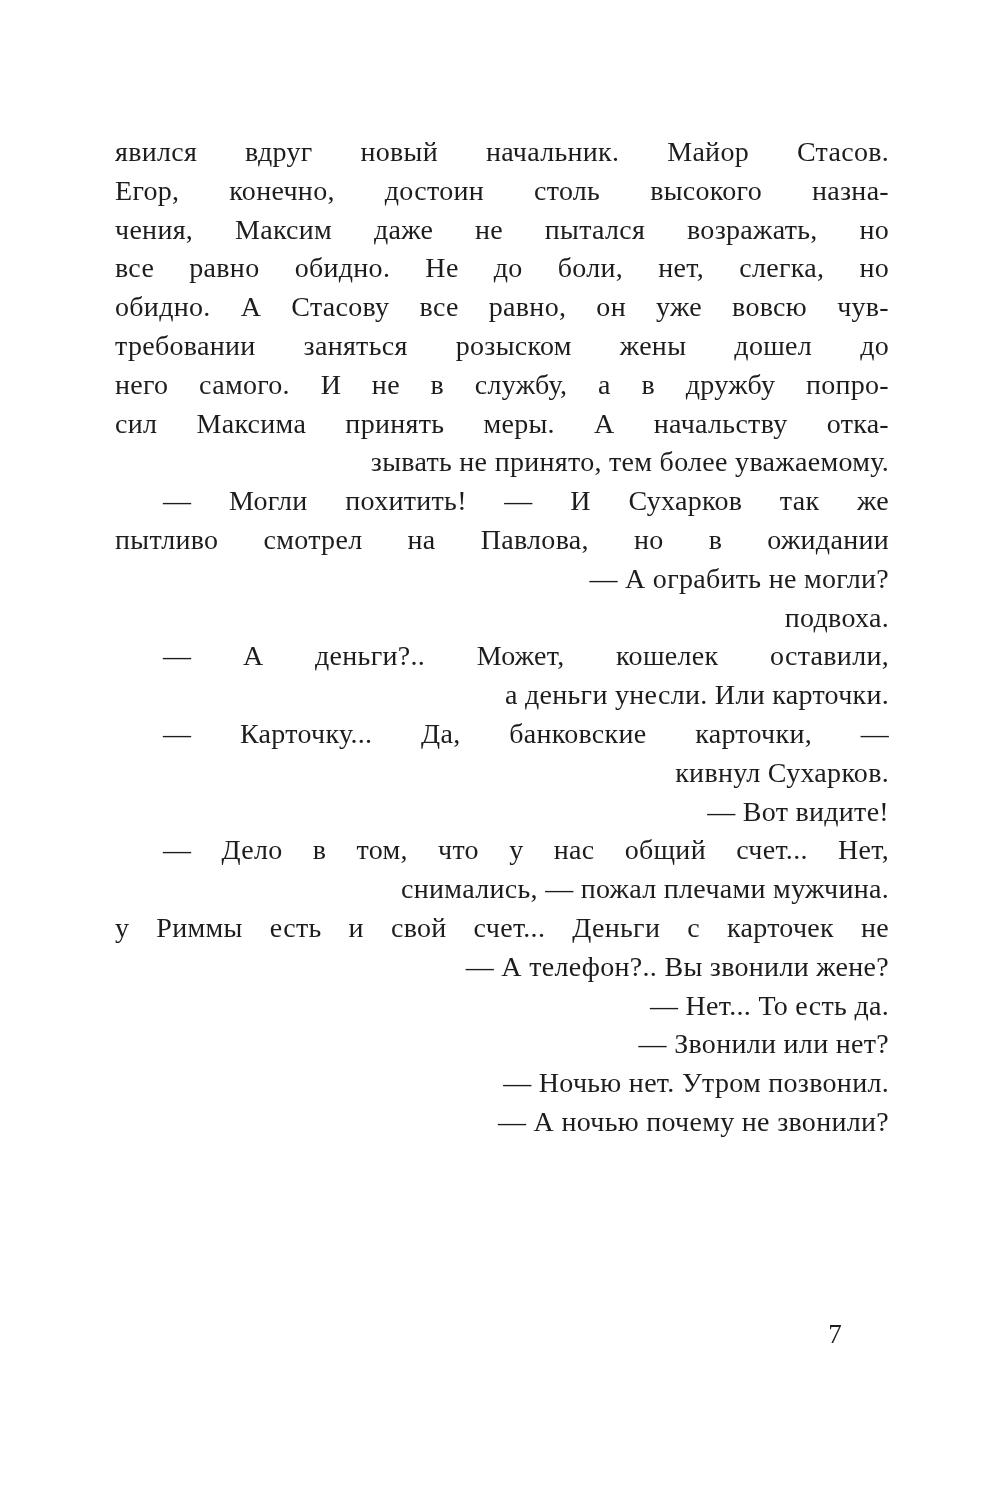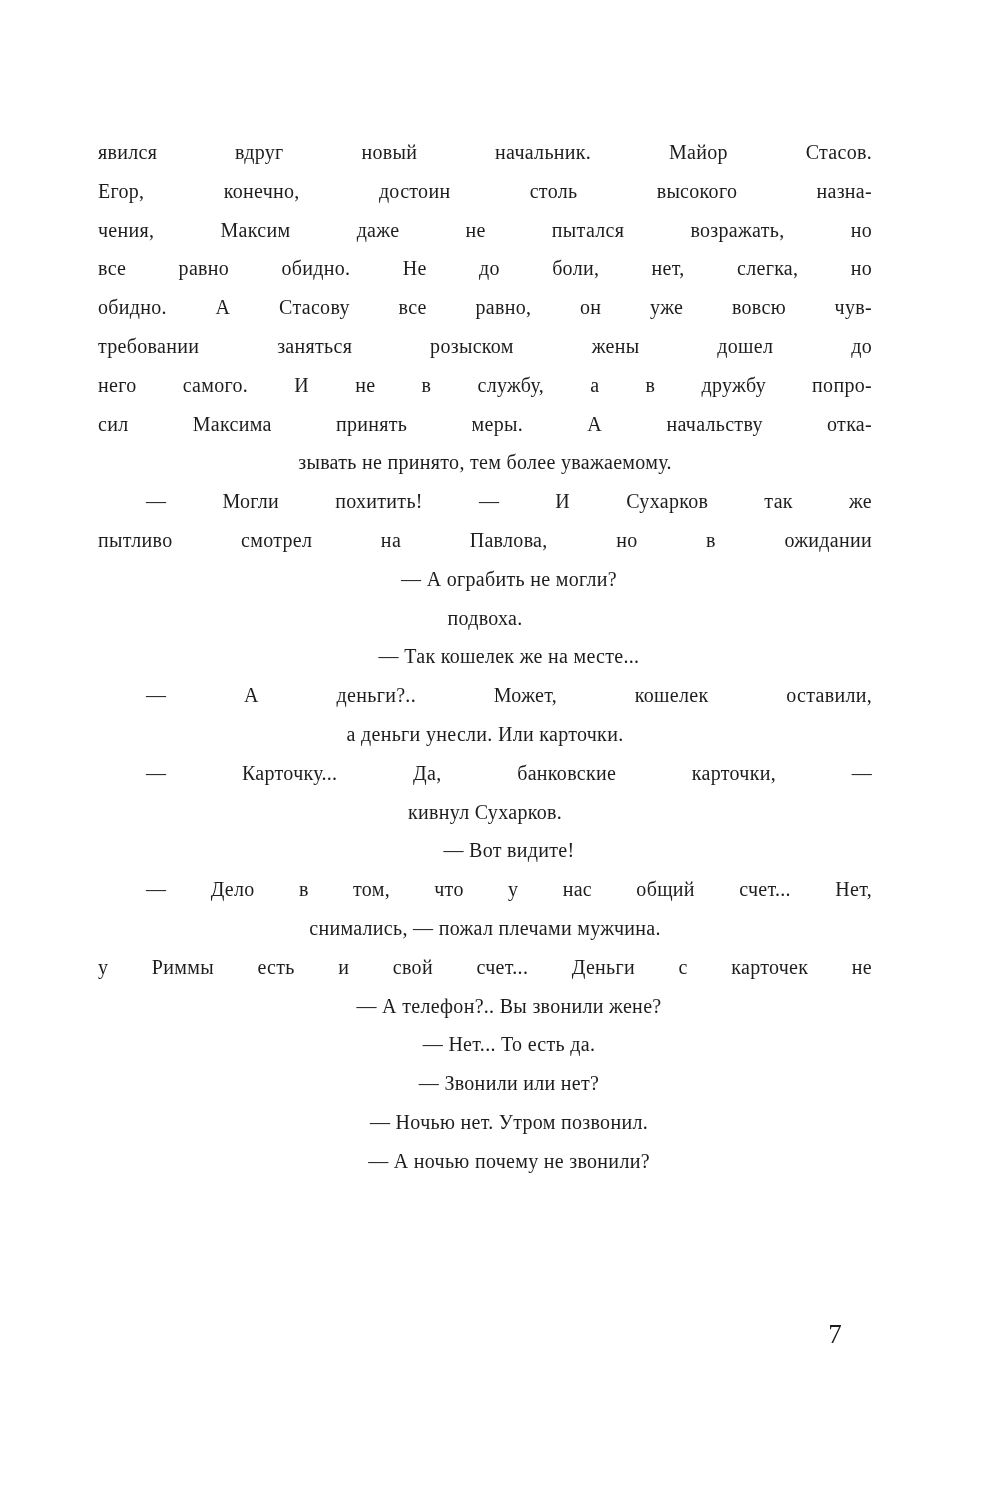--- a/index.html
+++ b/index.html
@@ -15,29 +15,29 @@
     color: #1d1d1d;
     overflow: hidden;
   }
   .page {
     position: absolute;
     inset: 0;
     background: #ffffff;
   }
   .text-block {
     position: absolute;
-    left: 98px;
+    left: 115px;
     top: 133px;
     width: 774px;
-    font-size: 20px;
+    font-size: 28px;
     line-height: 38.8px;
     letter-spacing: 0.3px;
   }
   .line {
-    text-align: center;
+    text-align: right;
   }
   .line.just {
     text-align: justify;
     text-align-last: justify;
   }
   .line.ind {
     text-indent: 48px;
   }
   .page-number {
     position: absolute;
@@ -60,21 +60,20 @@
       <div class="line just">все равно обидно. Не до боли, нет, слегка, но</div>
       <div class="line just">обидно. А Стасову все равно, он уже вовсю чув-</div>
       <div class="line just">требовании заняться розыском жены дошел до</div>
       <div class="line just">него самого. И не в службу, а в дружбу попро-</div>
       <div class="line just">сил Максима принять меры. А начальству отка-</div>
       <div class="line">зывать не принято, тем более уважаемому.</div>
       <div class="line just ind">— Могли похитить! — И Сухарков так же</div>
       <div class="line just">пытливо смотрел на Павлова, но в ожидании</div>
       <div class="line ind">— А ограбить не могли?</div>
       <div class="line">подвоха.</div>
-      <div class="line ind">— Так кошелек же на месте...</div>
       <div class="line just ind">— А деньги?.. Может, кошелек оставили,</div>
       <div class="line">а деньги унесли. Или карточки.</div>
       <div class="line just ind">— Карточку... Да, банковские карточки, —</div>
       <div class="line">кивнул Сухарков.</div>
       <div class="line ind">— Вот видите!</div>
       <div class="line just ind">— Дело в том, что у нас общий счет... Нет,</div>
       <div class="line">снимались, — пожал плечами мужчина.</div>
       <div class="line just">у Риммы есть и свой счет... Деньги с карточек не</div>
       <div class="line ind">— А телефон?.. Вы звонили жене?</div>
       <div class="line ind">— Нет... То есть да.</div>

